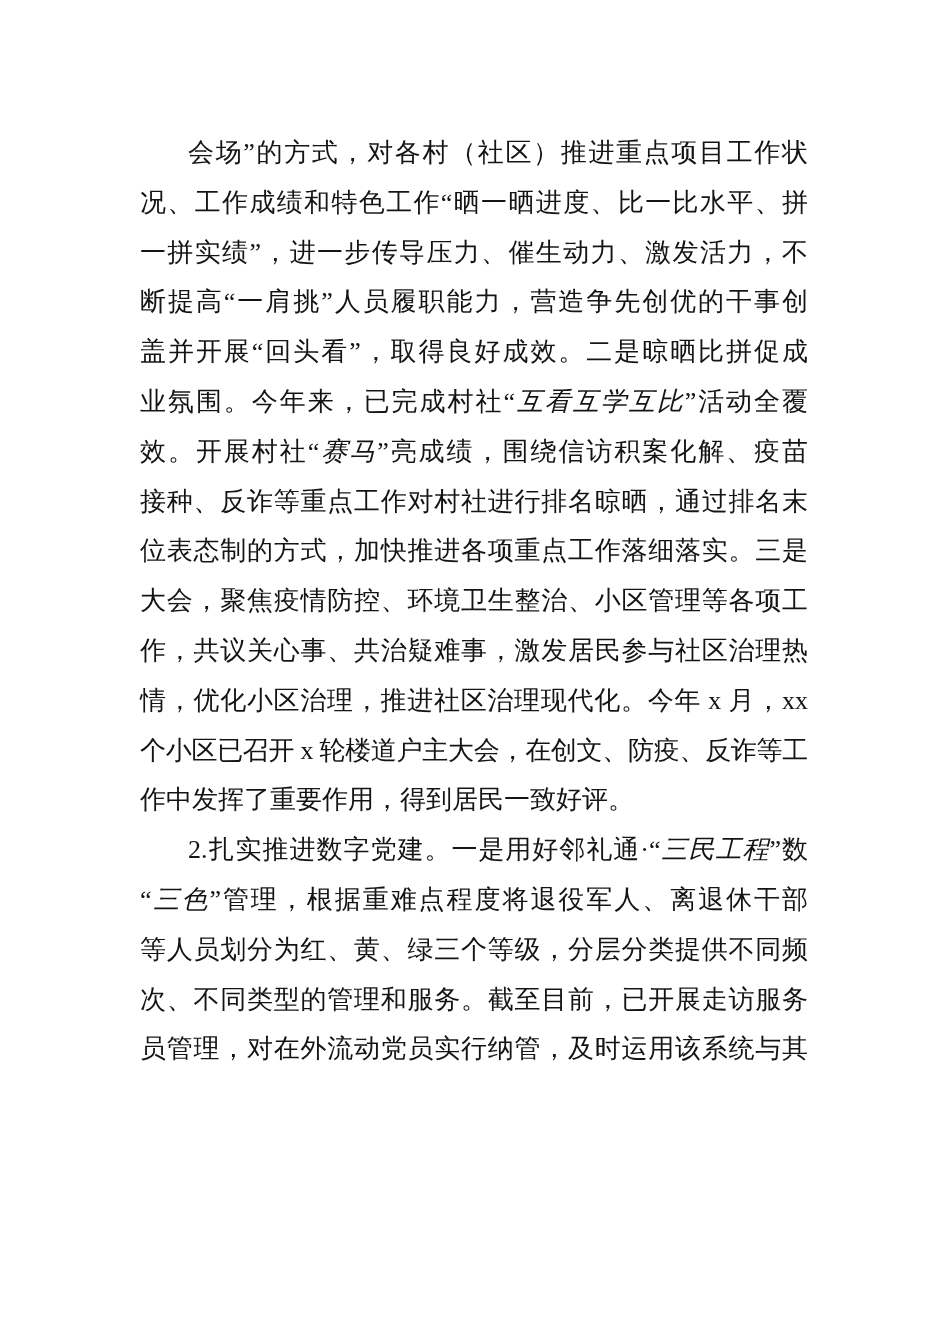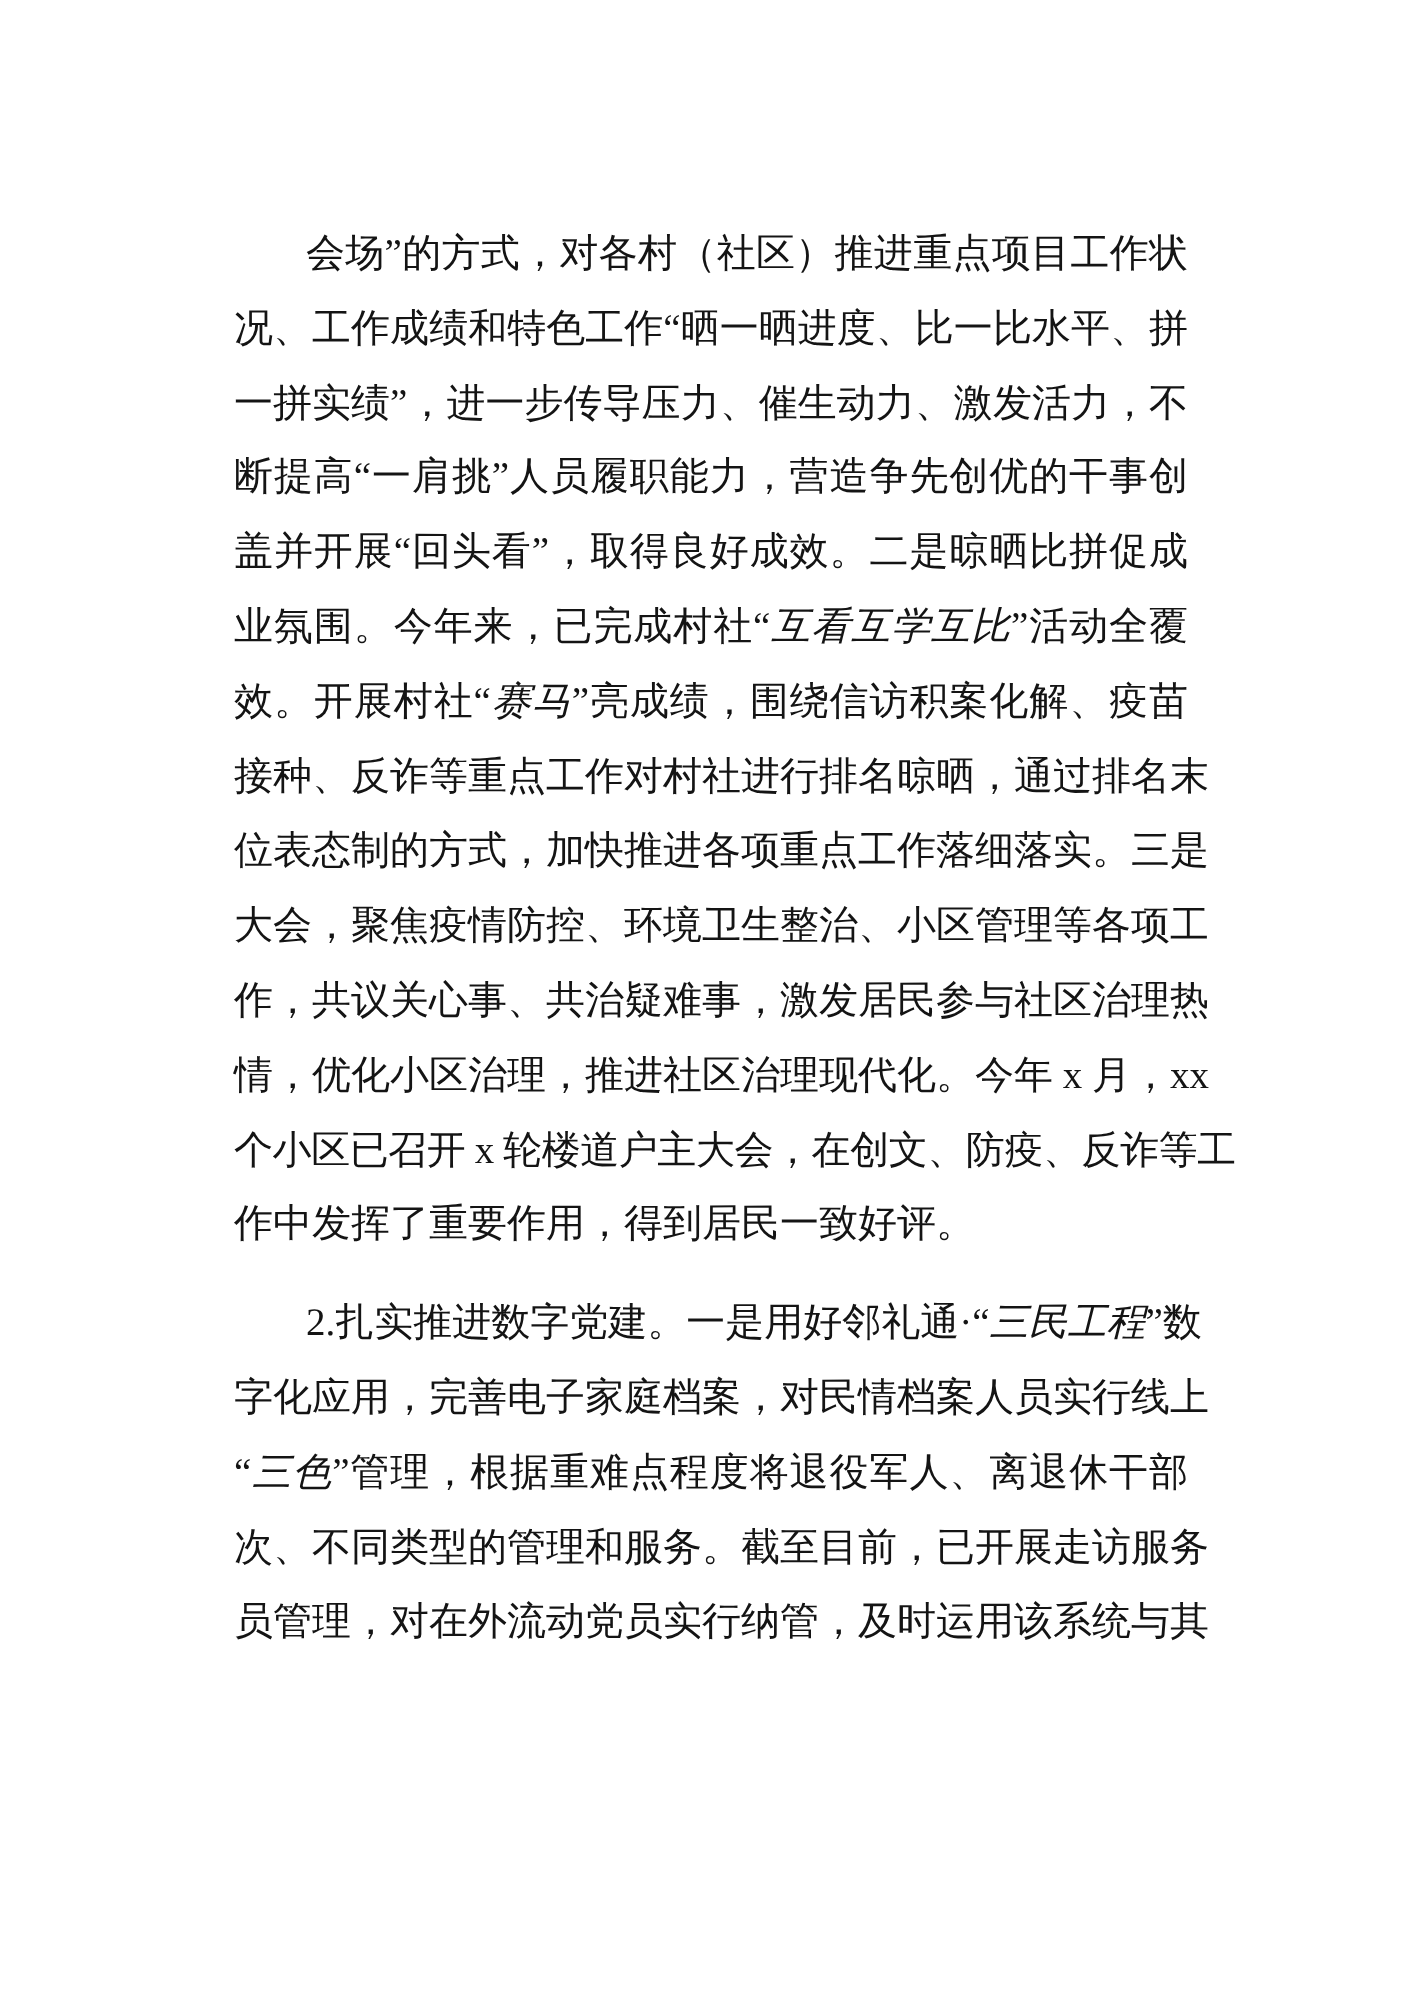--- a/index.html
+++ b/index.html
@@ -15,21 +15,21 @@
     overflow: hidden;
     font-family: "Liberation Serif", "DejaVu Serif", serif;
     color: #141414;
   }
   .doc {
     position: absolute;
     left: 140px;
     top: 128px;
     width: 668px;
   }
-  .para { margin: 16px; }
+  .para { margin: 0; }
   .line {
     height: 49.8px;
     line-height: 49.8px;
     font-size: 26px;
     white-space: nowrap;
     text-align: justify;
     text-align-last: justify;
     overflow: visible;
   }
   .line.indent { padding-left: 48px; }
@@ -52,19 +52,19 @@
         <div class="line"><span>接种、反诈等重点工作对村社进行排名晾晒，通过排名末</span></div>
         <div class="line"><span>位表态制的方式，加快推进各项重点工作落细落实。三是</span></div>
         <div class="line"><span>大会，聚焦疫情防控、环境卫生整治、小区管理等各项工</span></div>
         <div class="line"><span>作，共议关心事、共治疑难事，激发居民参与社区治理热</span></div>
         <div class="line"><span>情，优化小区治理，推进社区治理现代化。今年 x 月，xx</span></div>
         <div class="line" style="letter-spacing: -0.29px;"><span>个小区已召开 x 轮楼道户主大会，在创文、防疫、反诈等工</span></div>
         <div class="line last"><span>作中发挥了重要作用，得到居民一致好评。</span></div>
       </div>
       <div class="para">
         <div class="line indent"><span>2.扎实推进数字党建。一是用好邻礼通·“</span><span class="italic">三民工程</span><span>”数</span></div>
-        <div class="line"><span>字化应用，完善电子家庭档案，对民情档案人员实行线上</span></div>
         <div class="line"><span>“</span><span class="italic">三色</span><span>”管理，根据重难点程度将退役军人、离退休干部</span></div>
+        <div class="line"><span>等人员划分为红、黄、绿三个等级，分层分类提供不同频</span></div>
         <div class="line"><span>次、不同类型的管理和服务。截至目前，已开展走访服务</span></div>
         <div class="line"><span>员管理，对在外流动党员实行纳管，及时运用该系统与其</span></div>
       </div>
     </div>
 </div>
 
 </body></html>

